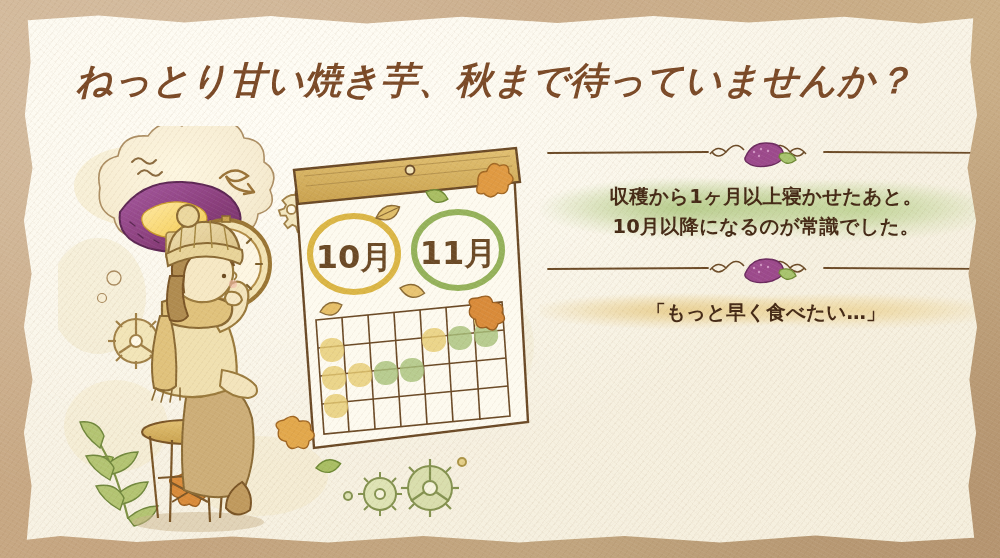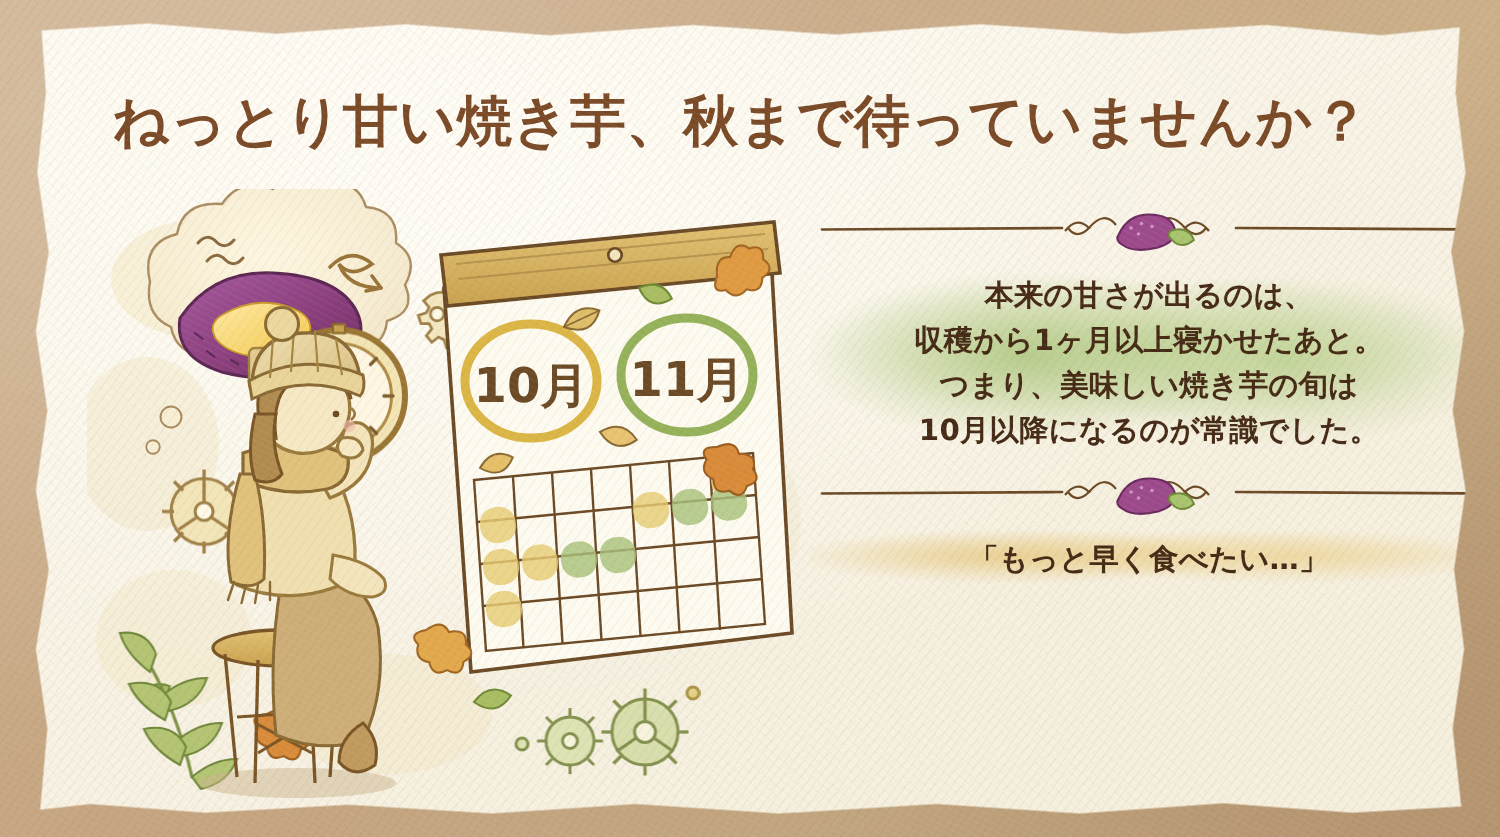--- a/index.html
+++ b/index.html
@@ -77,20 +77,21 @@
     left: 0;
     right: 12px;
     top: 42px;
     text-align: center;
     font-size: 37px;
     font-weight: 700;
     letter-spacing: 0.5px;
     color: #7b4a27;
     white-space: nowrap;
     text-shadow: 0 1px 0 rgba(255,255,255,0.6);
+    font-style: italic;
   }
 
   
   .illus {
     position: absolute;
     left: 36px;
     top: 112px;
     width: 480px;
     height: 420px;
     text-align: right;
@@ -504,23 +505,21 @@
               <circle cx="228" cy="15" r="1.2"></circle>
                 <circle cx="219" cy="20" r="1.2"></circle>
             </g>
           </g>
           <path d="M240 18 q12 -4 16 6 q-10 8 -17 -3 z" fill="#a8c46e" stroke="#6f8a36" stroke-width="1.3"></path>
         </svg>
       </div>
 
       <div class="block block-2">
         <div class="wash wash-green"></div>
-        <p>本来の甘さが出るのは、</p>
         <p>収穫から1ヶ月以上寝かせたあと。</p>
-        <p>つまり、美味しい焼き芋の旬は</p>
         <p>10月以降になるのが常識でした。</p>
       </div>
 
       <div class="divider">
         <svg viewBox="0 0 452 34" xmlns="http://www.w3.org/2000/svg">
           <path d="M8 17 L168 16" stroke="#6b4a26" stroke-width="1.8" fill="none" stroke-linecap="round"></path>
           <path d="M284 16 L444 17" stroke="#6b4a26" stroke-width="1.8" fill="none" stroke-linecap="round"></path>
           <path d="M170 18 q8 -10 16 -2 q-8 8 -14 0" fill="none" stroke="#6b4a26" stroke-width="1.5"></path>
           <path d="M186 16 q10 -12 18 -2" fill="none" stroke="#6b4a26" stroke-width="1.5"></path>
           <path d="M266 18 q-8 -10 -16 -2 q8 8 14 0" fill="none" stroke="#6b4a26" stroke-width="1.5"></path>

